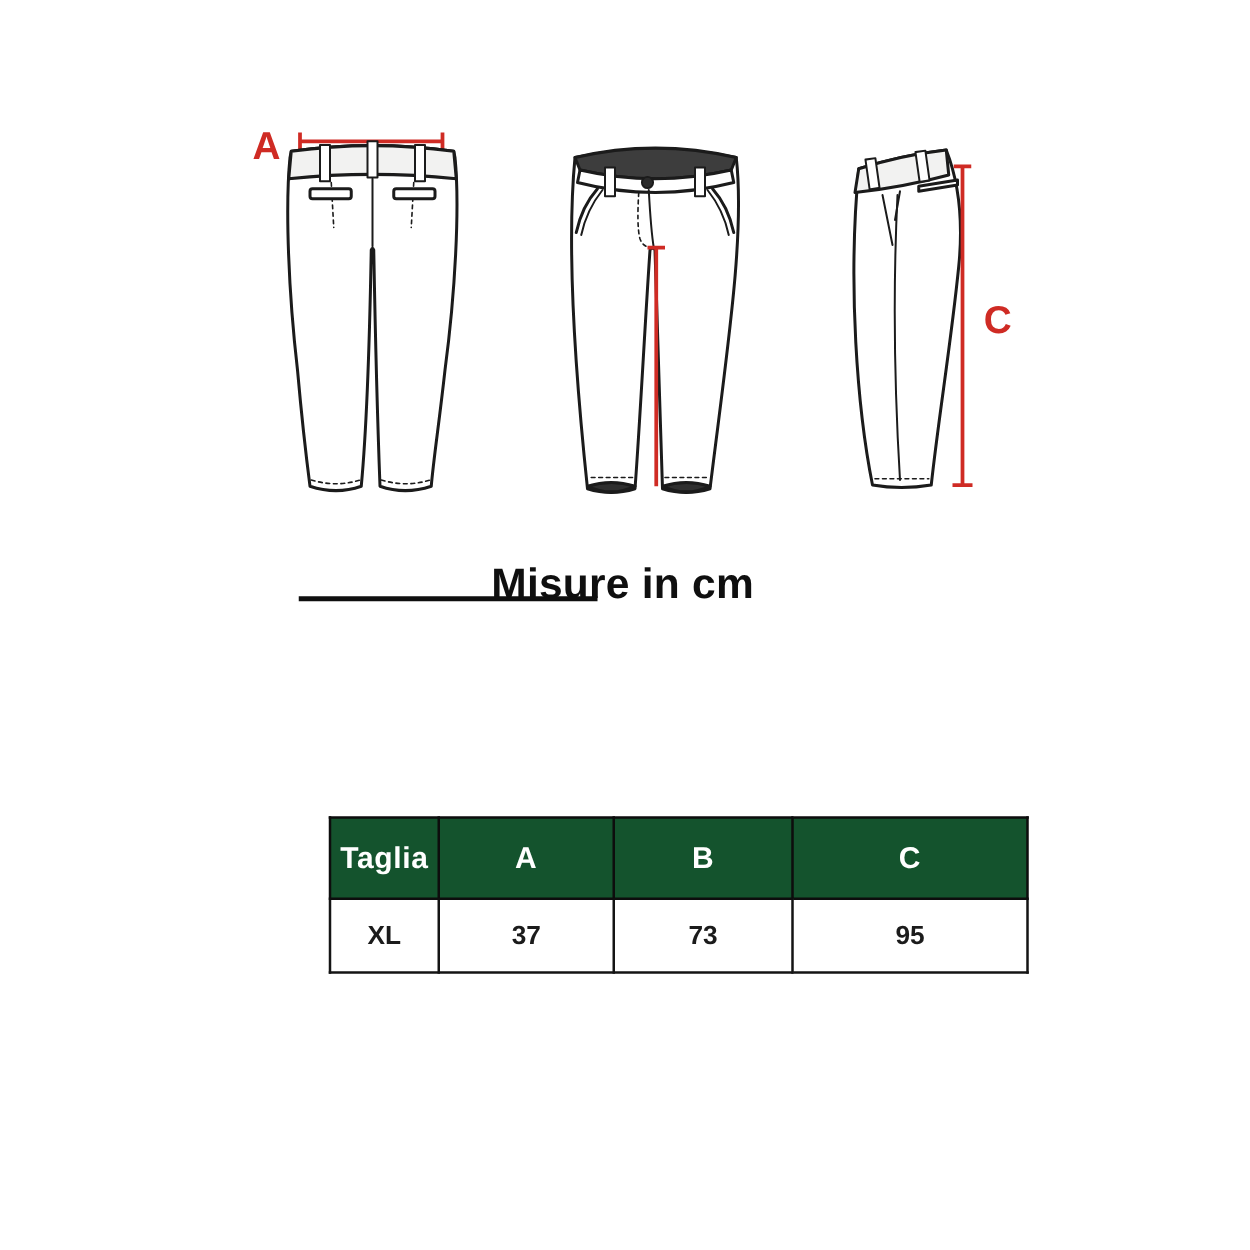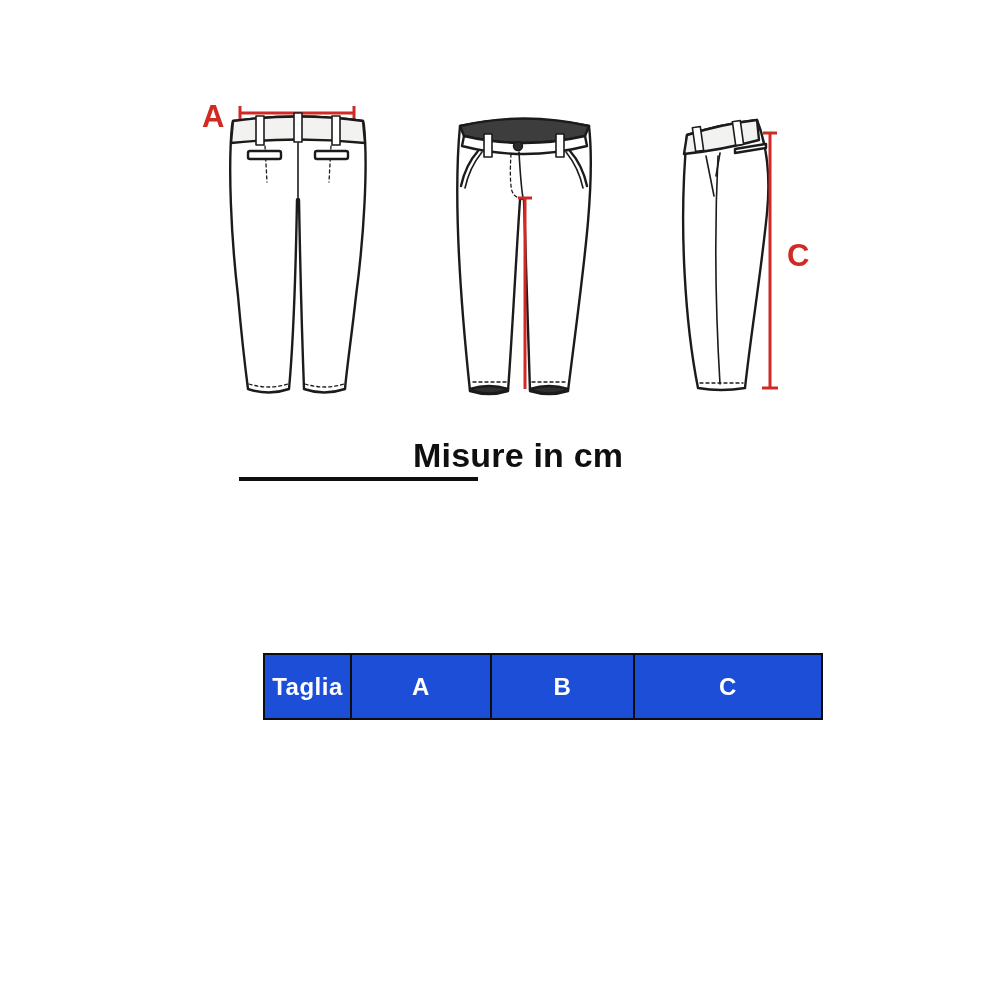--- a/index.html
+++ b/index.html
@@ -6,32 +6,32 @@
   .canvas{
     position:relative;width:1000px;height:1000px;background:#ffffff;overflow:hidden;
     font-family:"Liberation Sans",sans-serif;color:#1b1b1b;
   }
   .measure-label{
     position:absolute;font-size:31px;font-weight:800;color:#cf2b24;line-height:1;
     letter-spacing:0.5px;
   }
   .drawing{position:absolute;}
   .heading{
-    position:absolute;left:393px;top:436px;font-size:34px;font-weight:800;color:#0f0f0f;
-    letter-spacing:0.2px;white-space:nowrap;margin-left:20px;
+    position:absolute;left:393px;top:448px;font-size:34px;font-weight:800;color:#0f0f0f;
+    letter-spacing:0.2px;white-space:nowrap;
   }
   .heading-underline{
     position:absolute;left:239px;top:477px;width:239px;height:4px;background:#0f0f0f;
   }
   table.size-table{
     position:absolute;left:263px;top:653px;width:558px;border-collapse:collapse;
     table-layout:fixed;
   }
   table.size-table th{
-    background:#1d4ed8;color:#ffffff;font-size:24px;font-weight:800;height:61px;
+    background:#14532d;color:#ffffff;font-size:24px;font-weight:800;height:61px;
     text-align:center;border:2px solid #0d0d0d;letter-spacing:0.5px;
   }
   table.size-table td{
     background:#ffffff;color:#1b1b1b;font-size:21px;font-weight:700;height:55px;
     text-align:center;border:2px solid #141414;
   }
   svg .ink{stroke:#1b1b1b;fill:none;stroke-width:2.4;stroke-linejoin:round;stroke-linecap:round;}
   svg .fillwhite{fill:#ffffff;}
   svg .fillband{fill:#f2f2f1;}
   svg .thin{stroke-width:1.6;}
@@ -168,16 +168,22 @@
     </colgroup>
     <thead>
       <tr>
         <th>Taglia</th>
         <th>A</th>
         <th>B</th>
         <th>C</th>
       </tr>
     </thead>
     <tbody>
+      <tr>
+        <td>XL</td>
+        <td>37</td>
+        <td>73</td>
+        <td>95</td>
+      </tr>
     </tbody>
   </table>
 
 </div>
 
 </body></html>

